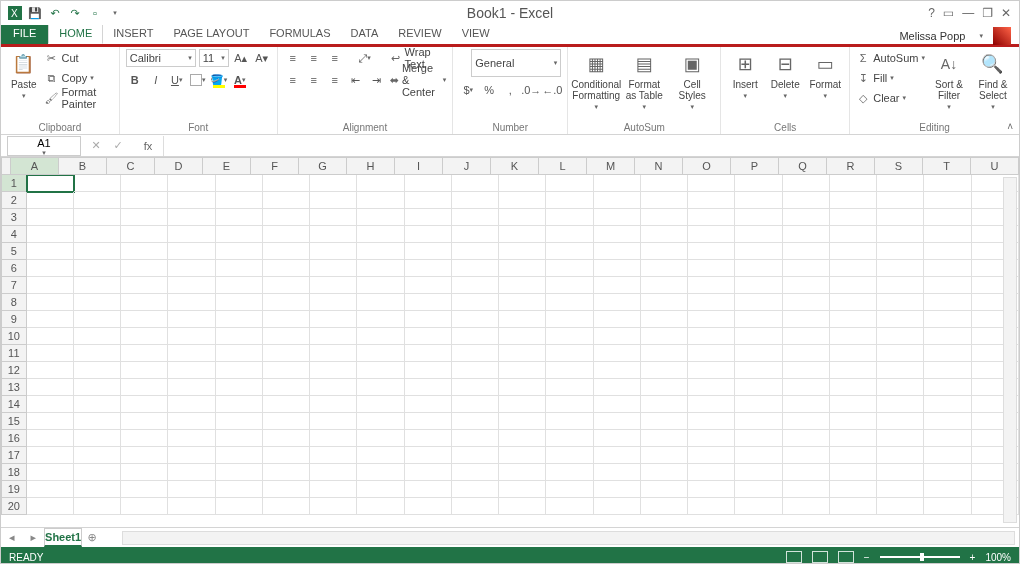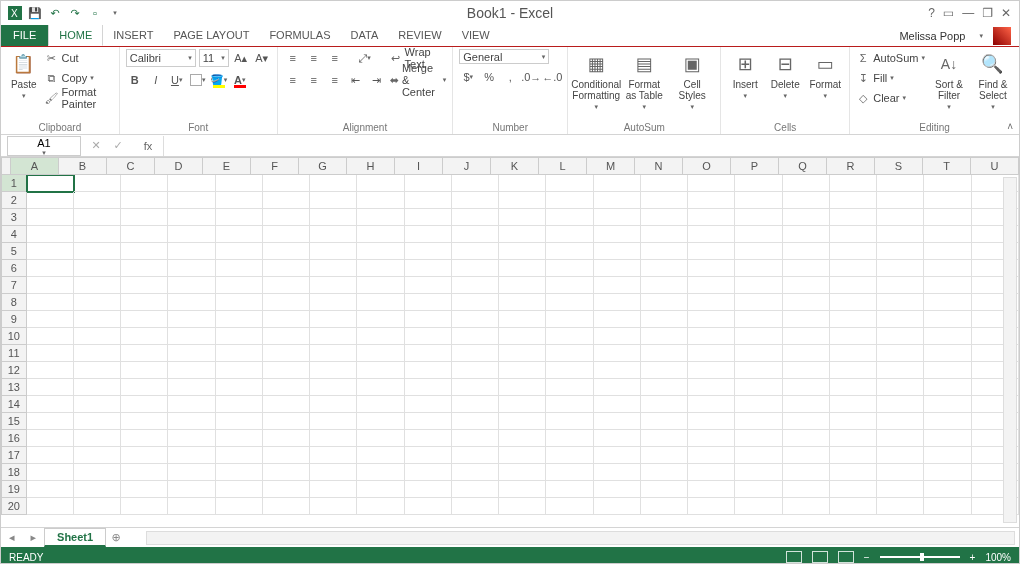--- a/index.html
+++ b/index.html
@@ -5,60 +5,60 @@
 * { margin: 0; padding: 0; box-sizing: border-box; font-family: "Segoe UI", Arial, sans-serif; }
 body { background: #fff; width: 1020px; height: 564px; overflow: hidden; position: relative; border: 1px solid #ccc; }
 .titlebar { height: 24px; background: #fff; display: flex; align-items: center; font-size: 11px; color: #444; position: relative; }
 .qat { display: flex; align-items: center; gap: 4px; padding-left: 6px; }
 .qat-icon { width: 16px; height: 16px; display: flex; align-items: center; justify-content: center; font-size: 11px; color: #217346; }
 .title-center { position: absolute; left: 50%; transform: translateX(-50%); color: #555; font-size: 14px; }
 .win-controls { margin-left: auto; display: flex; align-items: center; gap: 8px; padding-right: 8px; font-size: 12px; color: #666; }
 .user { font-size: 11px; color: #333; margin-right: 4px; }
 .avatar { width: 18px; height: 18px; background: linear-gradient(45deg,#8b0000,#ff6347); }
 .win-btn { cursor: default; }
-.tabs { height: 22px; display: flex; align-items: flex-end; font-size: 11px; background: #fff; border-bottom: 1px solid #b91c1c; text-align: right; }
+.tabs { height: 22px; display: flex; align-items: flex-end; font-size: 11px; background: #fff; border-bottom: 3px solid #b91c1c; text-align: right; }
 .file-tab { background: #217346; color: #fff; padding: 4px 12px; height: 22px; display: flex; align-items: center; }
 .tab { padding: 4px 10px; color: #555; height: 22px; display: flex; align-items: center; cursor: default; }
 .tab.active { color: #217346; border: 1px solid #d4d4d4; border-bottom: 1px solid #fff; margin-bottom: -1px; background: #fff; }
 .ribbon { height: 88px; background: #fff; border-bottom: 1px solid #d4d4d4; display: flex; font-size: 11px; color: #444; position: relative; }
 .collapse-arrow { position: absolute; right: 6px; bottom: 2px; font-size: 10px; color: #666; }
 .group { border-right: 1px solid #e5e5e5; padding: 2px 6px 0 6px; display: flex; flex-direction: column; justify-content: space-between; }
 .group-body { display: flex; gap: 4px; flex: 1; align-items: flex-start; }
 .group-label { text-align: center; font-size: 10px; color: #777; padding-bottom: 1px; }
 .big-btn { display: flex; flex-direction: column; align-items: center; width: 44px; text-align: center; font-size: 10px; line-height: 1.1; gap: 2px; padding-top: 4px; }
 .big-btn .ic { width: 24px; height: 24px; display: flex; align-items: center; justify-content: center; font-size: 18px; color: #666; }
 .stack { display: flex; flex-direction: column; gap: 2px; }
 .row { display: flex; align-items: center; gap: 3px; }
 .small-item { display: flex; align-items: center; gap: 3px; font-size: 11px; height: 18px; }
 .ic-s { width: 14px; height: 14px; display: inline-flex; align-items: center; justify-content: center; font-size: 11px; color: #666; }
 .font-name { width: 70px; height: 18px; border: 1px solid #ccc; font-size: 11px; padding: 0 3px; background: #fff; display: flex; align-items: center; justify-content: space-between; }
 .font-size { width: 30px; height: 18px; border: 1px solid #ccc; font-size: 11px; padding: 0 3px; background: #fff; display: flex; align-items: center; justify-content: space-between; }
 .dd-arrow { font-size: 7px; color: #666; }
 .btn-sq { width: 18px; height: 18px; border: 1px solid transparent; display: inline-flex; align-items: center; justify-content: center; font-size: 11px; color: #555; }
 .border-btn { border: 1px solid #aaa; width: 12px; height: 12px; }
-.num-fmt { width: 90px; height: 15px; border: 1px solid #ccc; font-size: 11px; padding: 0 3px; background:#fff; display:flex; align-items:center; justify-content:space-between; }
+.num-fmt { width: 90px; height: 28px; border: 1px solid #ccc; font-size: 11px; padding: 0 3px; background:#fff; display:flex; align-items:center; justify-content:space-between;margin-left:12px; }
 .formula-bar { height: 22px; border-bottom: 1px solid #d4d4d4; display: flex; align-items: center; font-size: 11px; }
 .name-box { width: 74px; height: 20px; border: 1px solid #ccc; margin: 0 4px 0 6px; padding: 0 4px; display:flex; align-items:center; justify-content:space-between; background:#fff;flex-direction:column; }
 .fb-btn { width: 22px; text-align: center; color: #aaa; }
 .fx { color: #666; margin-left: 8px; }
 .grid-area { height: 370px; display: flex; flex-direction: column; }
 .col-headers { display: flex; height: 18px; }
 .corner { width: 26px; border: 1px solid #ccc; background: #f3f3f3; }
 .colh { width: 48px; border-top:1px solid #ccc; border-right:1px solid #ccc; border-bottom:1px solid #ccc; background: #f3f3f3; text-align: center; font-size: 11px; color:#555; line-height:17px; }
 .colh.sel { background:#d3e5d3; }
 .rows { flex:1; overflow:hidden; }
 .row-line { display:flex; height:17px; }
 .rowh { width:26px; border-left:1px solid #ccc; border-right:1px solid #ccc; border-bottom:1px solid #ccc; background:#f3f3f3; text-align:center; font-size:11px; color:#555; line-height:16px; }
 .rowh.sel { background:#d3e5d3; }
 .cell { width:48px; border-right:1px solid #e0e0e0; border-bottom:1px solid #e0e0e0; }
 .cell.active { outline:2px solid #217346; outline-offset:-1px; }
 .vscroll { position:absolute; right:2px; top:176px; bottom:40px; width:14px; background:#f3f3f3; border:1px solid #ddd; }
 .sheet-bar { height: 20px; border-top: 1px solid #d4d4d4; display: flex; align-items: center; font-size: 11px; background:#fff; }
 .sheet-nav { padding: 0 8px; color:#888; }
-.sheet-tab { padding: 2px 12px; border:1px solid #ccc; border-bottom:2px solid #217346; background:#fff; font-weight:bold; color:#217346; }
+.sheet-tab { padding: 2px 0; border:1px solid #ccc; border-bottom:2px solid #217346; background:#fff; font-weight:bold; color:#217346; }
 .add-sheet { width:20px; text-align:center; color:#888; }
 .hscroll { flex:1; margin-left:20px; height:14px; background:#f3f3f3; border:1px solid #ddd; margin-right:4px; }
 .status { height: 20px; background: #217346; color: #fff; display: flex; align-items: center; font-size: 10px; padding: 0 8px; }
 .status-right { margin-left:auto; display:flex; align-items:center; gap:10px; }
 .view-btn { width:16px; height:12px; border:1px solid #fff; opacity:0.8; }
 .zoom-slider { width:80px; height:2px; background:#fff; position:relative; }
 .zoom-slider::after { content:''; position:absolute; left:50%; top:-3px; width:4px; height:8px; background:#fff; }
 </style>
 </head>
 <body>

